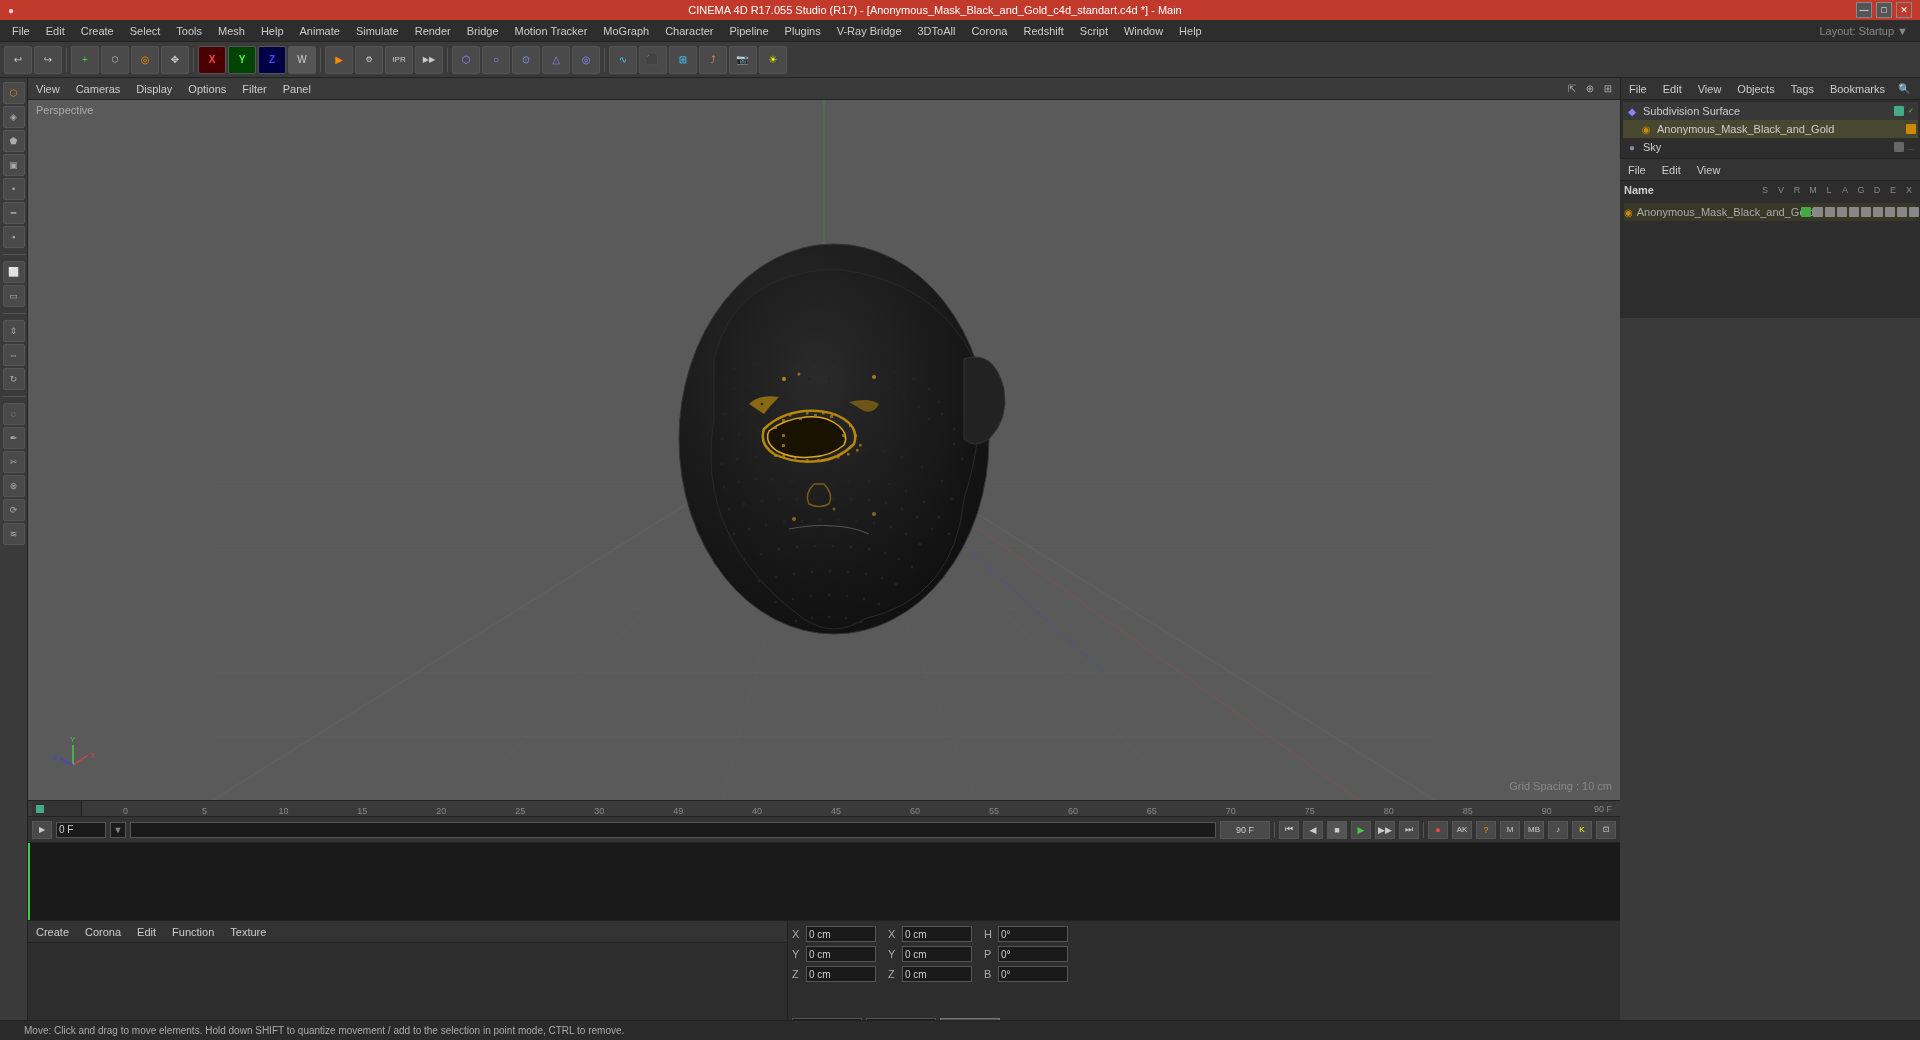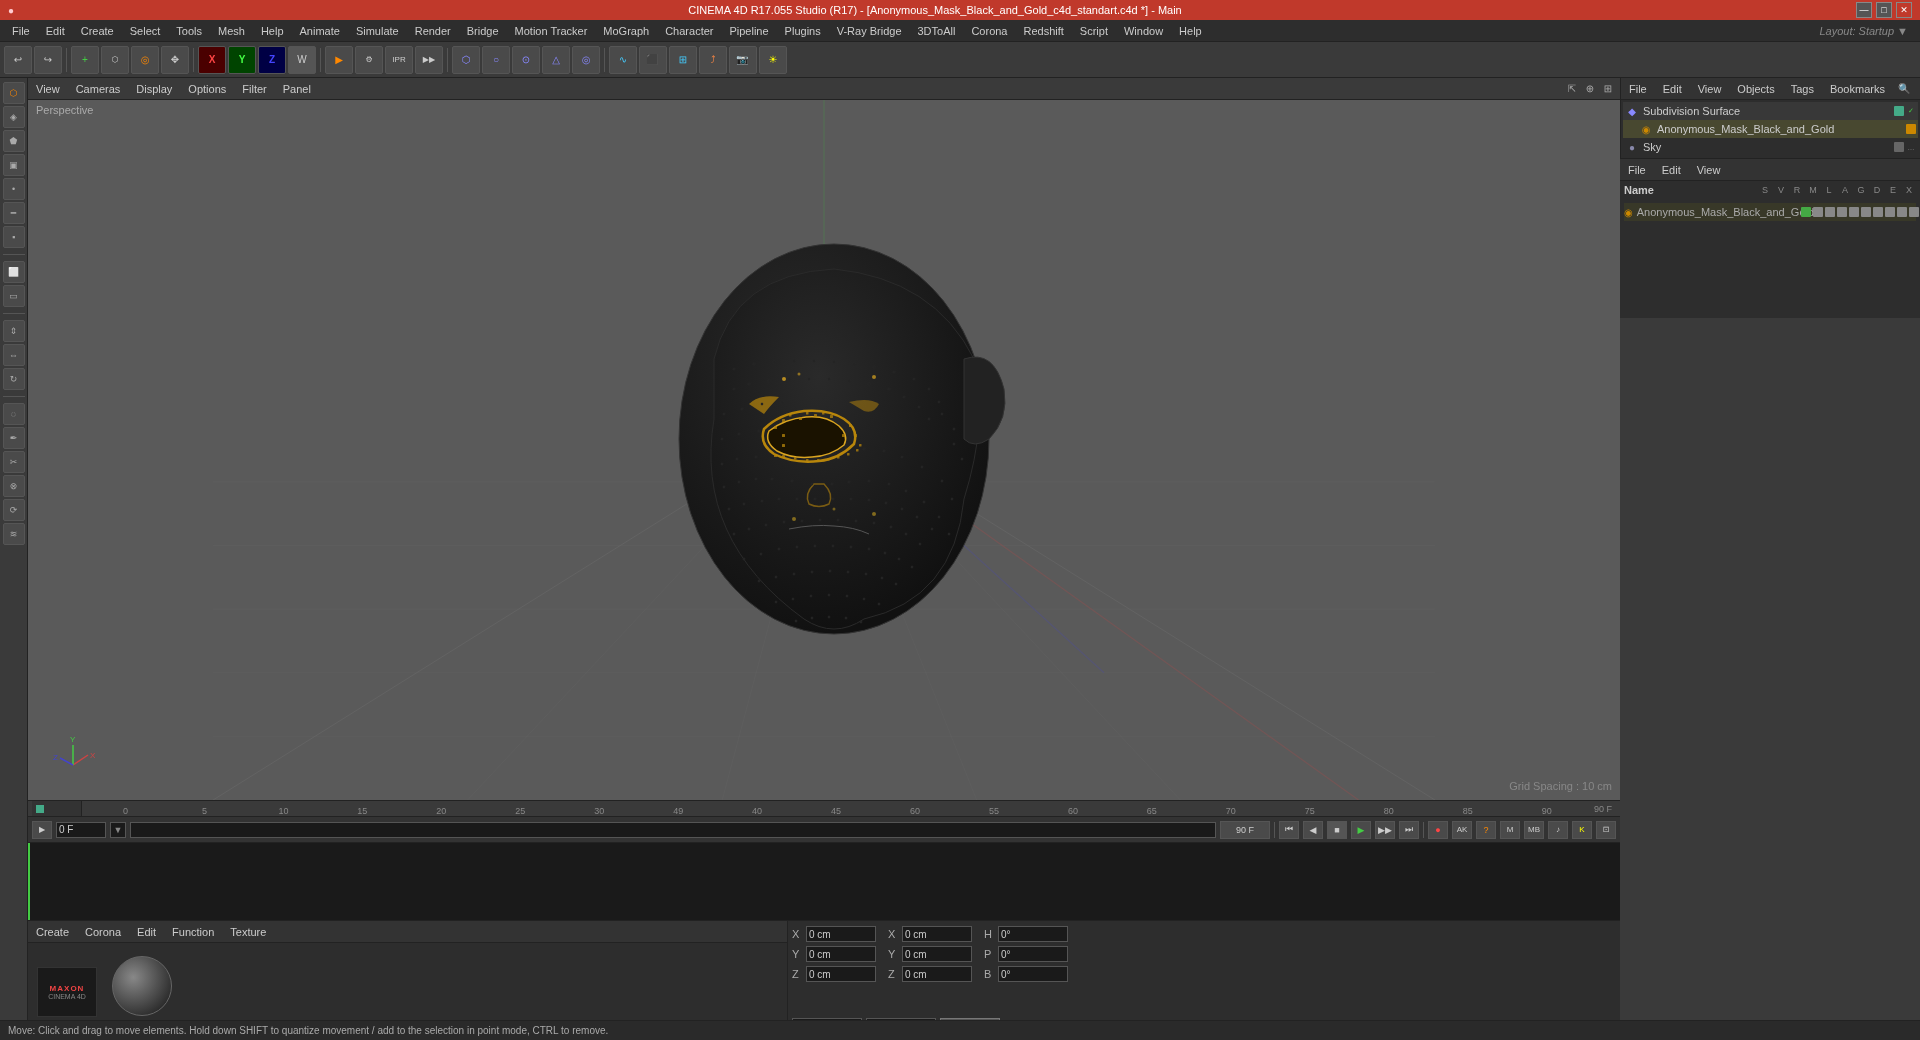--- a/index.html
+++ b/index.html
@@ -133,21 +133,21 @@
       width: 70px; height: 18px; background: #1a1a1a; border: 1px solid #555;
       color: #ccc; font-size: 10px; padding: 0 2px;
     }
     #apply-btn {
       width: 60px; height: 18px; background: #555; border: 1px solid #777;
       color: #ccc; font-size: 11px; display: flex; align-items: center; justify-content: center;
       cursor: pointer;
     }
     #status-bar {
       width: 100%; height: 20px; background: #2a2a2a; border-top: 1px solid #222;
-      display: flex; align-items: center; padding: 0 8px; font-size: 10px; color: #aaa;
+      display: flex; align-items: center; padding: 0 24px; font-size: 10px; color: #aaa;
       position: absolute; bottom: 0; left: 0;
     }
 
     
     #right-panel {
       width: 300px; background: #2d2d2d; border-left: 1px solid #222;
       display: flex; flex-direction: column;
     }
     #right-toolbar {
       height: 22px; background: #333; display: flex; align-items: center;
@@ -235,21 +235,21 @@
   <span class="menu-item">Character</span>
   <span class="menu-item">Pipeline</span>
   <span class="menu-item">Plugins</span>
   <span class="menu-item">V-Ray Bridge</span>
   <span class="menu-item">3DToAll</span>
   <span class="menu-item">Corona</span>
   <span class="menu-item">Redshift</span>
   <span class="menu-item">Script</span>
   <span class="menu-item">Window</span>
   <span class="menu-item">Help</span>
-  <span style="margin-left:auto; color:#888; font-size:11px; padding-right:8px;font-style:italic;">
+  <span style="margin-left:auto; color:#888; font-size:11px; padding-right:8px;">
     Layout: <span>Startup</span> ▼
   </span>
 </div>
 
 <div id="toolbar">
   <div class="toolbar-btn">↩</div>
   <div class="toolbar-btn">↪</div>
   <div class="toolbar-sep"></div>
   <div class="toolbar-btn" style="color:#4c4;">+</div>
   <div class="toolbar-btn" style="font-size:8px;">⬡</div>
@@ -618,34 +618,20 @@
 
       <div style="display:flex; flex-direction:column; width:760px; background:#2d2d2d; border-right:1px solid #222;">
 
         <div id="mat-toolbar">
           <span class="mat-menu">Create</span>
           <span class="mat-menu">Corona</span>
           <span class="mat-menu">Edit</span>
           <span class="mat-menu">Function</span>
           <span class="mat-menu">Texture</span>
         </div>
-        <div style="display:flex; flex:1; align-items:center; padding:4px; gap:8px;">
-
-          <div style="display:flex; flex-direction:column; align-items:center; width:70px; flex-shrink:0;">
-            <div style="width:60px; height:50px; background:#1a1a1a; display:flex; flex-direction:column; align-items:center; justify-content:center; border:1px solid #333;">
-              <div style="font-size:8px; color:#e44; font-weight:bold; letter-spacing:1px;">MAXON</div>
-              <div style="font-size:7px; color:#888;">CINEMA 4D</div>
-            </div>
-          </div>
-
-          <div id="mat-item">
-            <div id="mat-sphere"></div>
-            <div class="mat-label">anonym</div>
-          </div>
-        </div>
       </div>
 
       <div id="coords-panel">
         <div id="coords-content">
 
           <div class="coord-row">
             <span class="coord-label">X</span>
             <input class="coord-input" type="text" value="0 cm" style="">
             <span class="coord-sep"></span>
             <span class="coord-label">X</span>

